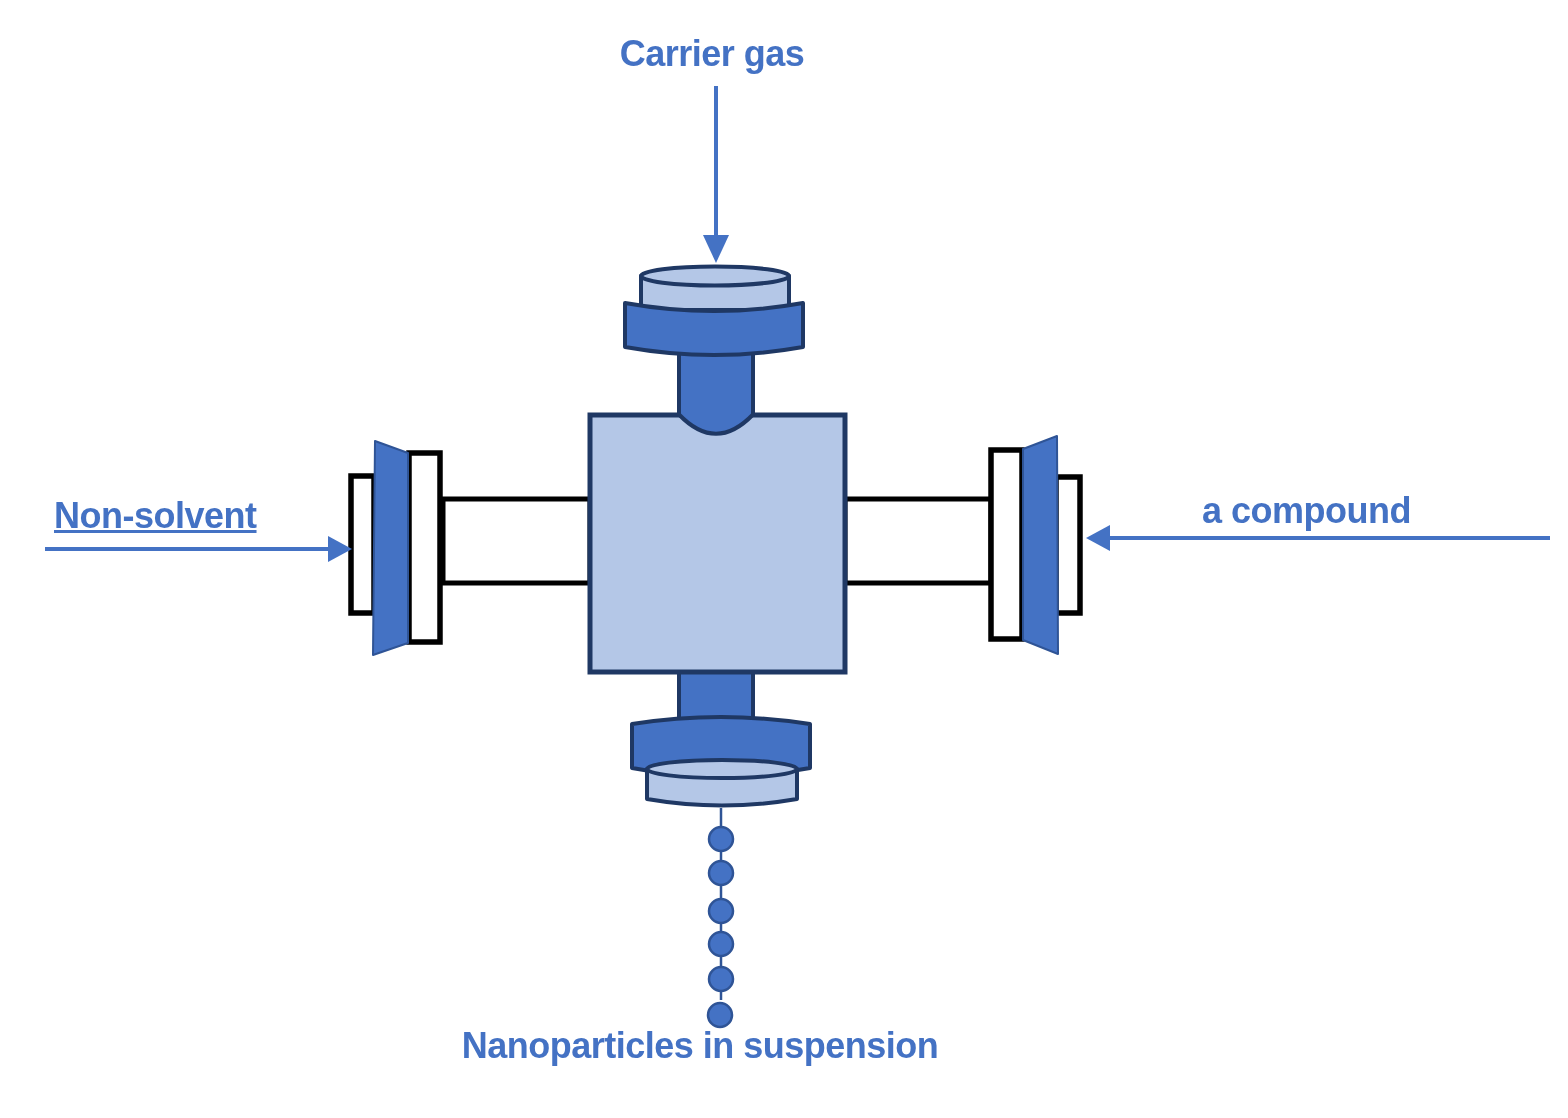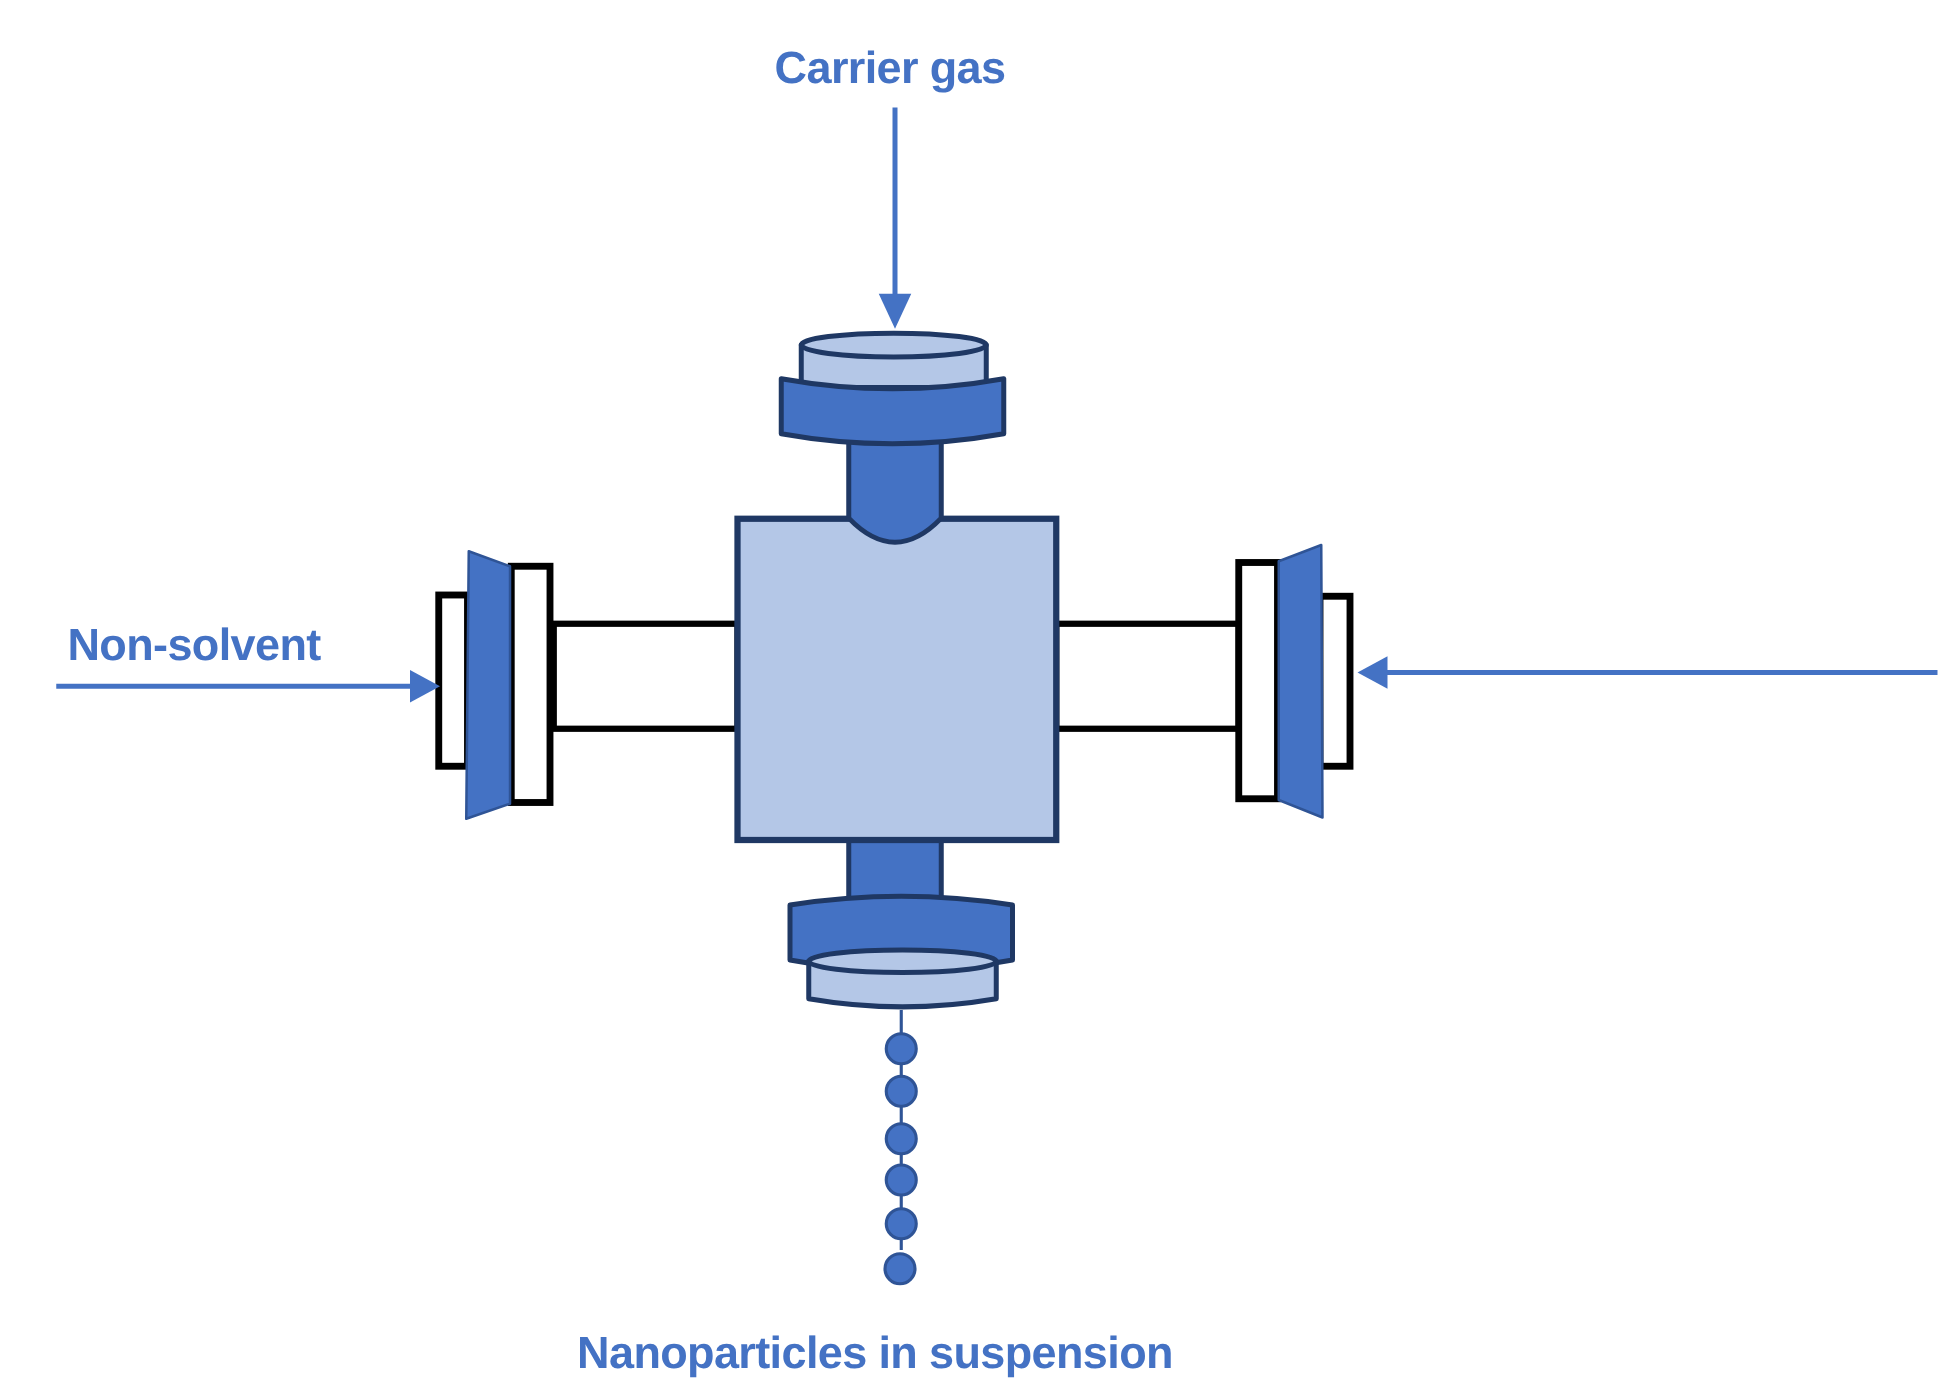--- a/index.html
+++ b/index.html
@@ -96,20 +96,21 @@
       <circle cx="721" cy="857" r="12" class="droplet"></circle>
       <circle cx="721" cy="895" r="12" class="droplet"></circle>
       <circle cx="721" cy="928" r="12" class="droplet"></circle>
       <circle cx="721" cy="963" r="12" class="droplet"></circle>
       <circle cx="720" cy="999" r="12" class="droplet"></circle>
     </g>
   </svg>
 
   <div class="label label-center" style="left:712px;top:16px;">Carrier gas</div>
 
-  <div class="label" style="left:54px;top:478px;">Non-solvent</div>
+  <div class="label" style="left:54px;top:478px;text-decoration:underline;">Non-solvent</div>
 
   <div class="label label-two-line" style="left:1202px;top:468px;">
+    <span>a compound</span>
   </div>
 
-  <div class="label label-center" style="left:700px;top:1044px;">Nanoparticles in suspension</div>
+  <div class="label label-center" style="left:700px;top:1008px;">Nanoparticles in suspension</div>
 
 </div>
 
 </body></html>

